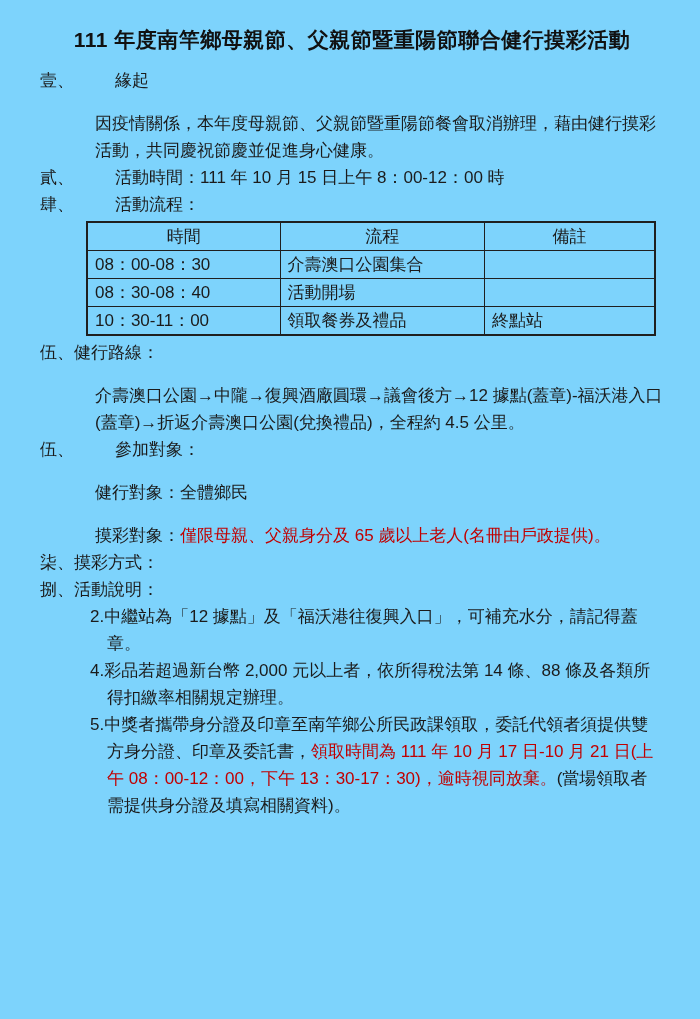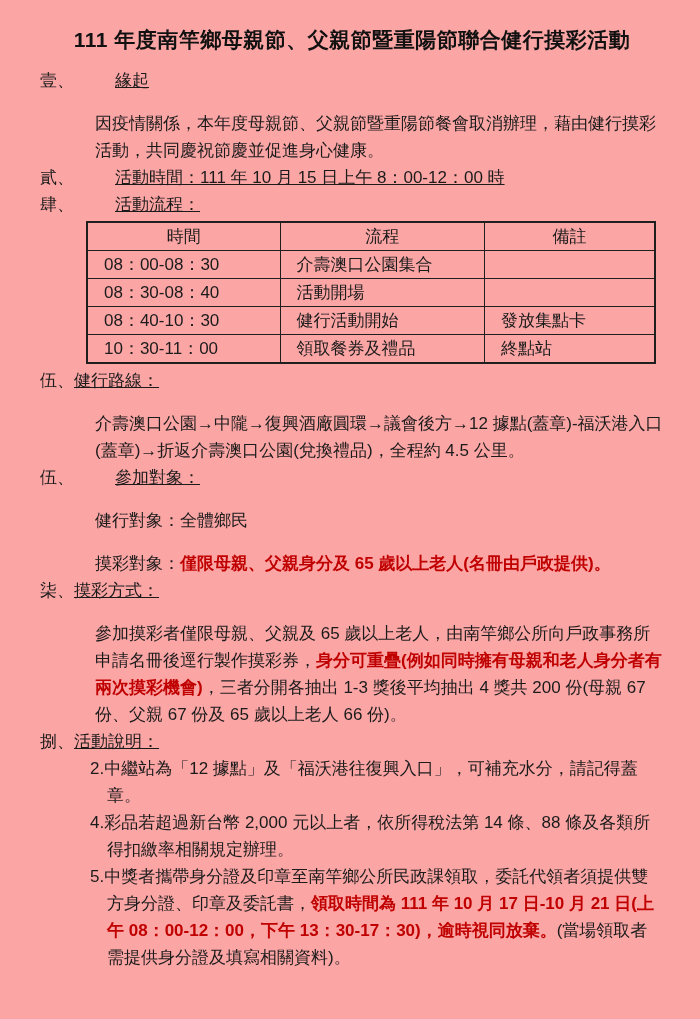--- a/index.html
+++ b/index.html
@@ -1,43 +1,43 @@
 <!DOCTYPE html>
 <html><head>
 <meta charset="utf-8">
 <style>
   html,body{margin:0;padding:0;background:#ffffff;}
   .page{
     width:700px;height:1019px;box-sizing:border-box;
-    padding:26px 36px 0 40px;background:#fca5a5;
+    padding:26px 36px 0 40px;background:#7dd3fc;
     font-family:"Liberation Sans","DejaVu Sans",sans-serif;
     color:#1b1b1b;font-size:17px;line-height:27px;
     overflow:hidden;
   }
   .title{
     font-size:21px;font-weight:bold;text-align:center;
     margin:0 0 13px 0;line-height:28px;letter-spacing:0.5px;color:#111;
   }
-  .sec-line{white-space:nowrap;text-decoration:underline;}
+  .sec-line{white-space:nowrap;}
   .lbl{display:inline-block;}
   .lbl.tab{min-width:75px;}
   .para{margin:16px 0 0 55px;}
   .tbl-wrap{margin:3px 0 3px 46px;}
   table.schedule{
     border-collapse:collapse;width:570px;table-layout:fixed;
     border:2px solid #1f1f1f;
   }
   table.schedule th,table.schedule td{
-    border:1.6px solid #1f1f1f;height:25px;padding:0 16px;
+    border:1.6px solid #1f1f1f;height:25px;padding:0 7px;
     font-size:17px;font-weight:normal;overflow:hidden;white-space:nowrap;
   }
   table.schedule th{text-align:center;}
   table.schedule td{text-align:left;}
   col.c1{width:34%;} col.c2{width:36%;} col.c3{width:30%;}
-  .red{color:#C00000;font-weight:bold;}
+  .red{color:#C00000;font-weight:normal;}
   .item{margin:0 0 0 50px;padding-left:17px;text-indent:-17px;}
 </style>
 </head>
 <body>
 
 <div class="page">
 
   <h1 class="title">111 年度南竿鄉母親節、父親節暨重陽節聯合健行摸彩活動</h1>
 
   <div class="sec-line">
@@ -73,25 +73,20 @@
           <td>08：00-08：30</td>
           <td>介壽澳口公園集合</td>
           <td></td>
         </tr>
         <tr>
           <td>08：30-08：40</td>
           <td>活動開場</td>
           <td></td>
         </tr>
         <tr>
-          <td>08：40-10：30</td>
-          <td>健行活動開始</td>
-          <td>發放集點卡</td>
-        </tr>
-        <tr>
           <td>10：30-11：00</td>
           <td>領取餐券及禮品</td>
           <td>終點站</td>
         </tr>
       </tbody>
     </table>
   </div>
 
   <div class="sec-line">
     <span class="lbl">伍、</span><span>健行路線：</span>
@@ -100,21 +95,20 @@
 
   <div class="sec-line">
     <span class="lbl tab">伍、</span><span>參加對象：</span>
   </div>
   <p class="para">健行對象：全體鄉民</p>
   <p class="para"><span>摸彩對象：</span><span class="red">僅限母親、父親身分及 65 歲以上老人(名冊由戶政提供)。</span></p>
 
   <div class="sec-line">
     <span class="lbl">柒、</span><span>摸彩方式：</span>
   </div>
-  <p class="para"><span>參加摸彩者僅限母親、父親及 65 歲以上老人，由南竿鄉公所向戶政事務所申請名冊後逕行製作摸彩券，</span><span class="red">身分可重疊(例如同時擁有母親和老人身分者有兩次摸彩機會)</span><span>，三者分開各抽出 1-3 獎後平均抽出 4 獎共 200 份(母親 67 份、父親 67 份及 65 歲以上老人 66 份)。</span></p>
 
   <div class="sec-line">
     <span class="lbl">捌、</span><span>活動說明：</span>
   </div>
 
 
   <p class="item"><span>2.</span><span>中繼站為「12 據點」及「福沃港往復興入口」，可補充水分，請記得蓋章。</span></p>
 
 
   <p class="item"><span>4.</span><span>彩品若超過新台幣 2,000 元以上者，依所得稅法第 14 條、88 條及各類所得扣繳率相關規定辦理。</span></p>

